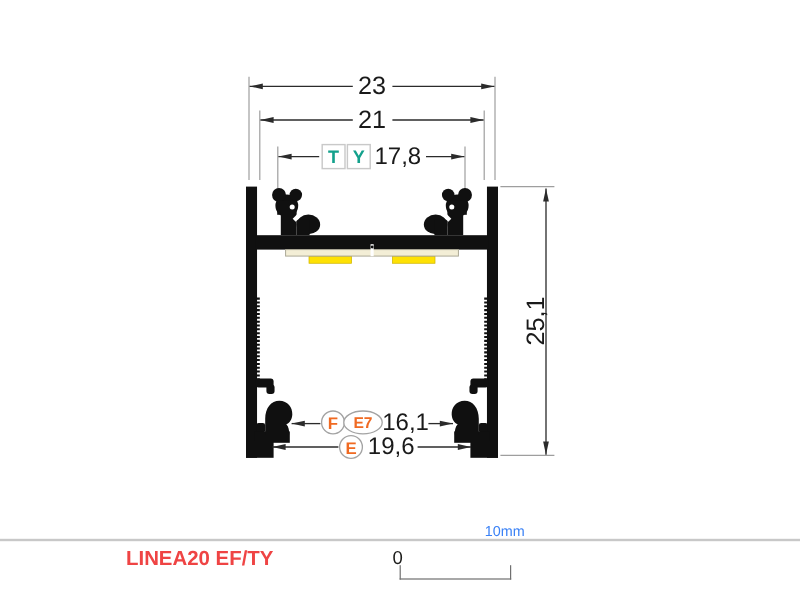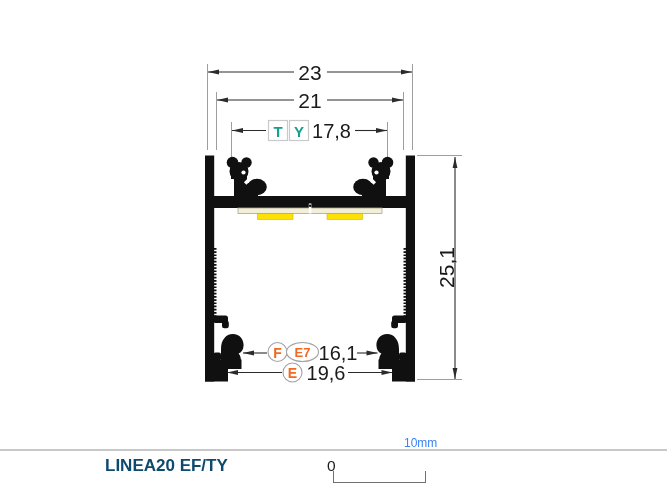--- a/index.html
+++ b/index.html
@@ -13,21 +13,21 @@
   .tag-orange{font-size:14px;font-weight:bold;fill:#f06a22;}
   .tag-orange-sm{font-size:13px;font-weight:bold;fill:#f06a22;}
   .ext{stroke:#9e9e9e;stroke-width:1;fill:none;}
   .dim{stroke:#2b2b2b;stroke-width:1.1;fill:none;}
   .arr{fill:#2b2b2b;stroke:none;}
   .tagbox{fill:#ffffff;stroke:#c9c9c9;stroke-width:1.2;}
   .tagcirc{fill:#ffffff;stroke:#a3a3a3;stroke-width:1.1;}
   .blk{fill:#101010;stroke:none;}
   .wht{fill:#ffffff;stroke:none;}
   .footer-divider{position:absolute;left:0;top:449px;width:667px;height:2px;background:#c8c8c8;}
-  .footer-title{position:absolute;left:105px;top:456px;font-size:17px;font-weight:bold;color:#0c4a6e;}
+  .footer-title{position:absolute;left:105px;top:456px;font-size:17px;font-weight:bold;color:#ef4444;}
   .scale-start{position:absolute;left:327px;top:457px;font-size:15.5px;color:#1d1d1b;}
   .scale-end{position:absolute;left:404px;top:436px;font-size:12px;color:#3b82f6;}
   .scale-bracket{position:absolute;left:333px;top:471px;width:91px;height:11px;
       border-left:1.2px solid #707070;border-right:1.2px solid #707070;border-bottom:1.2px solid #707070;}
 </style>
 </head>
 <body>
 
 <div class="page">
 

